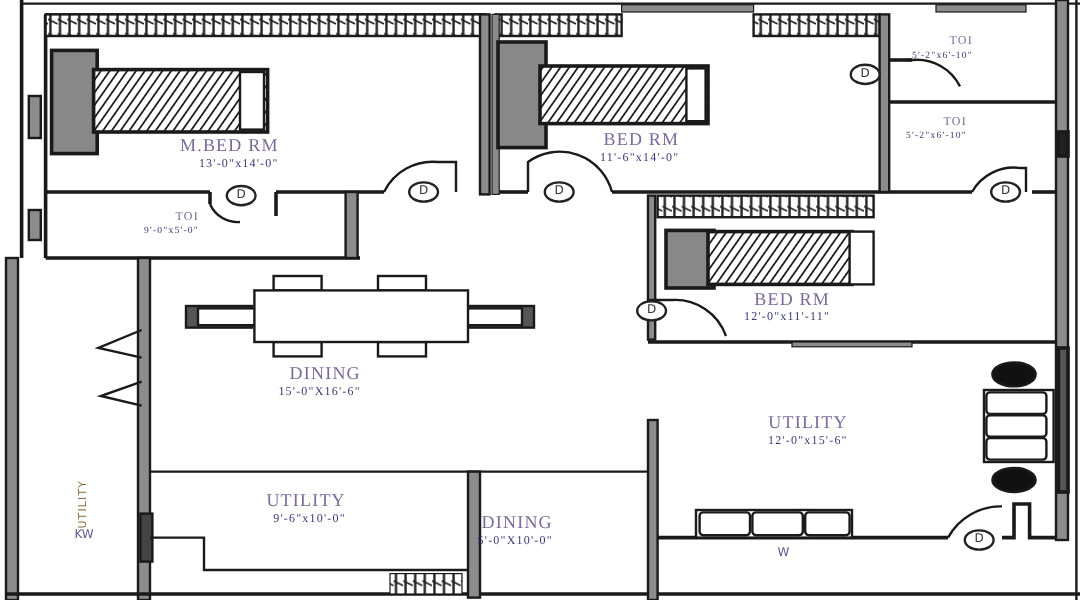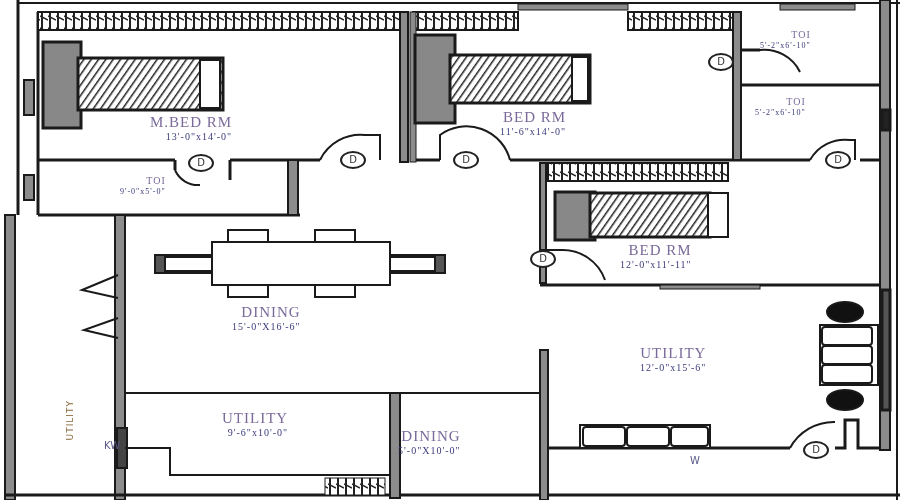--- a/index.html
+++ b/index.html
@@ -5,21 +5,21 @@
   html,body{margin:0;padding:0;background:#fff;}
   body{width:900px;height:500px;overflow:hidden;position:relative;font-family:"Liberation Sans",sans-serif;}
   #plan{position:absolute;left:0;top:0;width:900px;height:500px;}
   .lbl{position:absolute;text-align:right;line-height:1;white-space:nowrap;font-family:Liberation Serif, serif;}
   .lbl .name{display:block;font-size:15px;color:#7a6a9a;letter-spacing:1px;}
   .lbl .dim{display:block;font-size:10px;color:#3a3a7a;letter-spacing:1px;margin-top:2px;}
   .small .name{font-size:10px;}
   .small .dim{font-size:8px;}
   .door-tag{position:absolute;width:26px;height:18px;border:2px solid #222;border-radius:50%;background:#fff;box-sizing:border-box;text-align:center;font-size:10px;line-height:14px;color:#333;font-family:"DejaVu Sans",sans-serif;}
   .vert{position:absolute;writing-mode:vertical-rl;transform:rotate(180deg);font-size:9px;color:#8a6a3a;letter-spacing:1px;font-family:"DejaVu Sans",sans-serif;}
-  .tag{position:absolute;font-size:10px;color:#5a5a8a;font-family:"DejaVu Sans",sans-serif;margin-left:42px;}
+  .tag{position:absolute;font-size:10px;color:#5a5a8a;font-family:"DejaVu Sans",sans-serif;}
 </style>
 </head>
 <body>
 
 <svg id="plan" viewBox="0 0 900 500" xmlns="http://www.w3.org/2000/svg">
   <defs>
     <pattern id="hatch" width="6" height="6" patternUnits="userSpaceOnUse" patternTransform="rotate(35)">
       <rect width="6" height="6" fill="#fff"></rect>
       <line x1="0" y1="0" x2="0" y2="6" stroke="#222" stroke-width="3"></line>
     </pattern>

